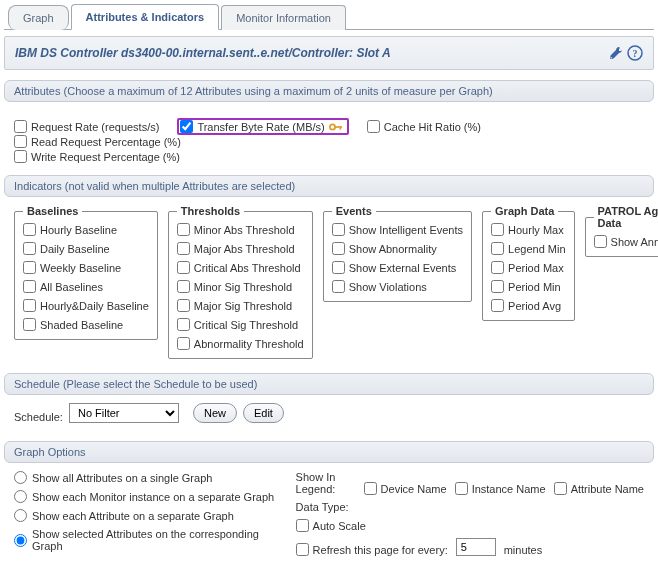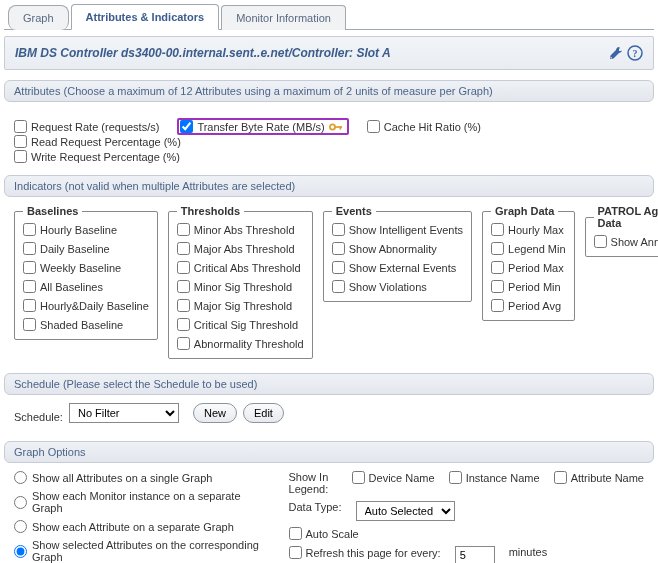--- a/index.html
+++ b/index.html
@@ -158,22 +158,22 @@
     gap: 5px;
   }
   .radio-item input { margin:0; }
   .go-right {
     display: flex;
     flex-direction: column;
     gap: 6px;
   }
   .go-right-row {
     display: flex;
-    align-items: flex-start;
-    gap: 14px;
+    align-items: flex-end;
+    gap: 8px;
   }
 </style>
 </head>
 <body>
 
 <div class="tab-bar">
   <div class="tab first">Graph</div>
   <div class="tab active">Attributes &amp; Indicators</div>
   <div class="tab">Monitor Information</div>
 </div>
@@ -390,23 +390,20 @@
         <input type="checkbox" style="">
         <span>Instance Name</span>
       </label>
       <label class="chk-item">
         <input type="checkbox" style="">
         <span>Attribute Name</span>
       </label>
     </div>
     <div class="go-right-row">
       <span>Data Type:</span>
-      <select>
-        <option>Auto Selected</option>
-      </select>
     </div>
     <div class="go-right-row">
       <label class="chk-item">
         <input type="checkbox" style="">
         <span>Auto Scale</span>
       </label>
     </div>
     <div class="go-right-row">
       <label class="chk-item">
         <input type="checkbox" style="">

